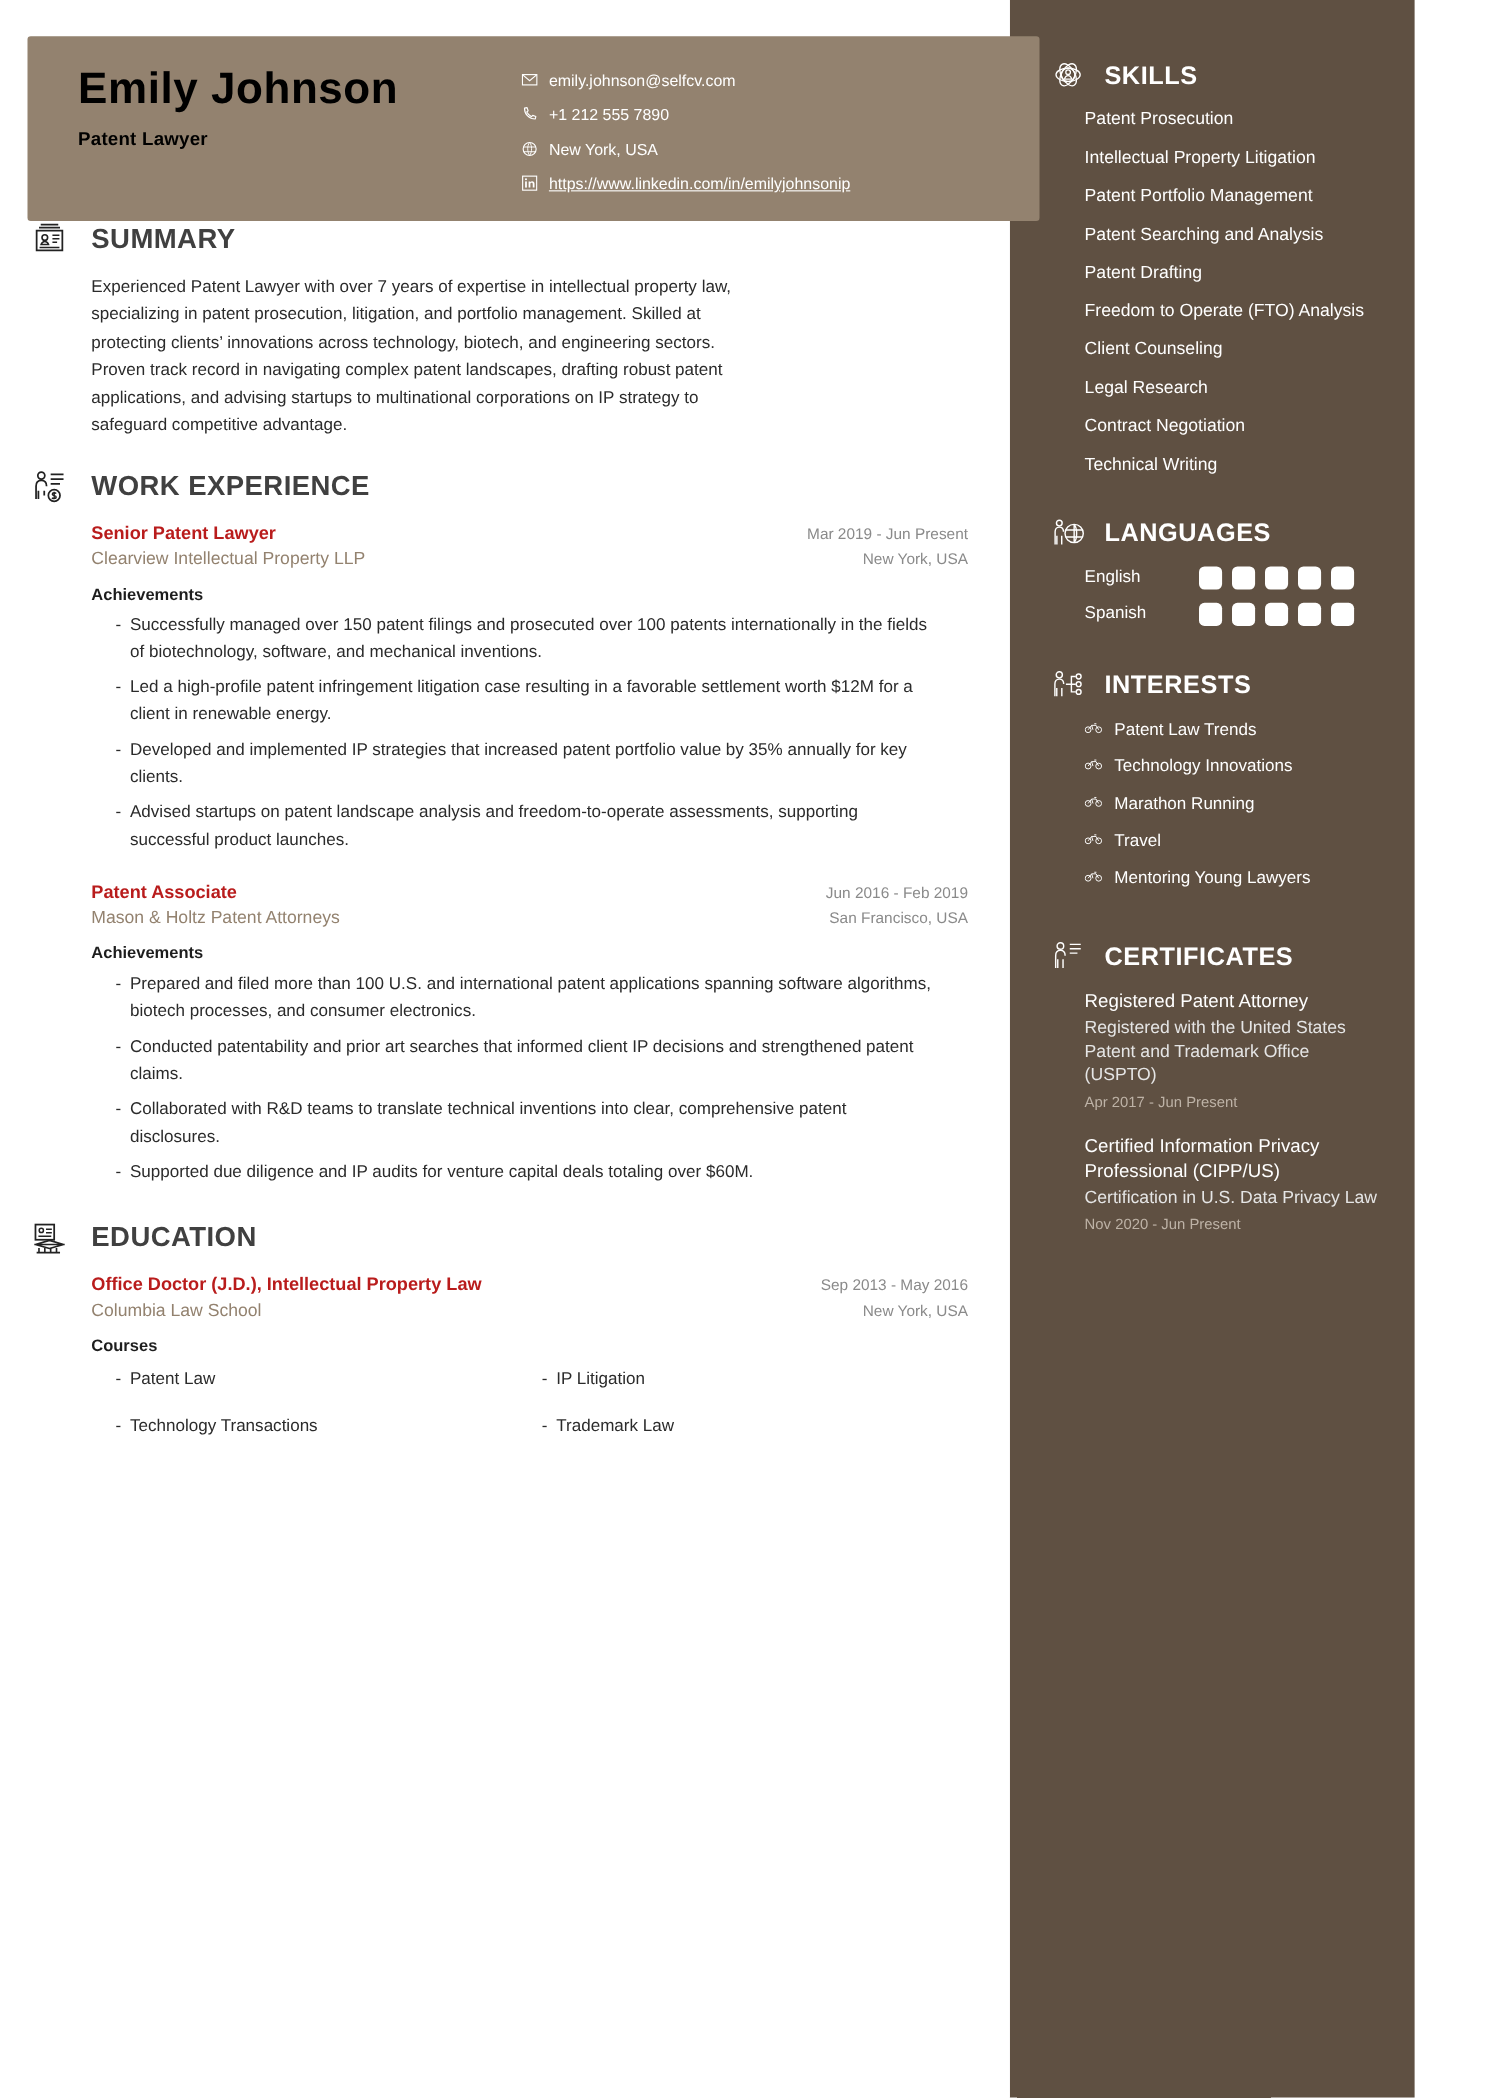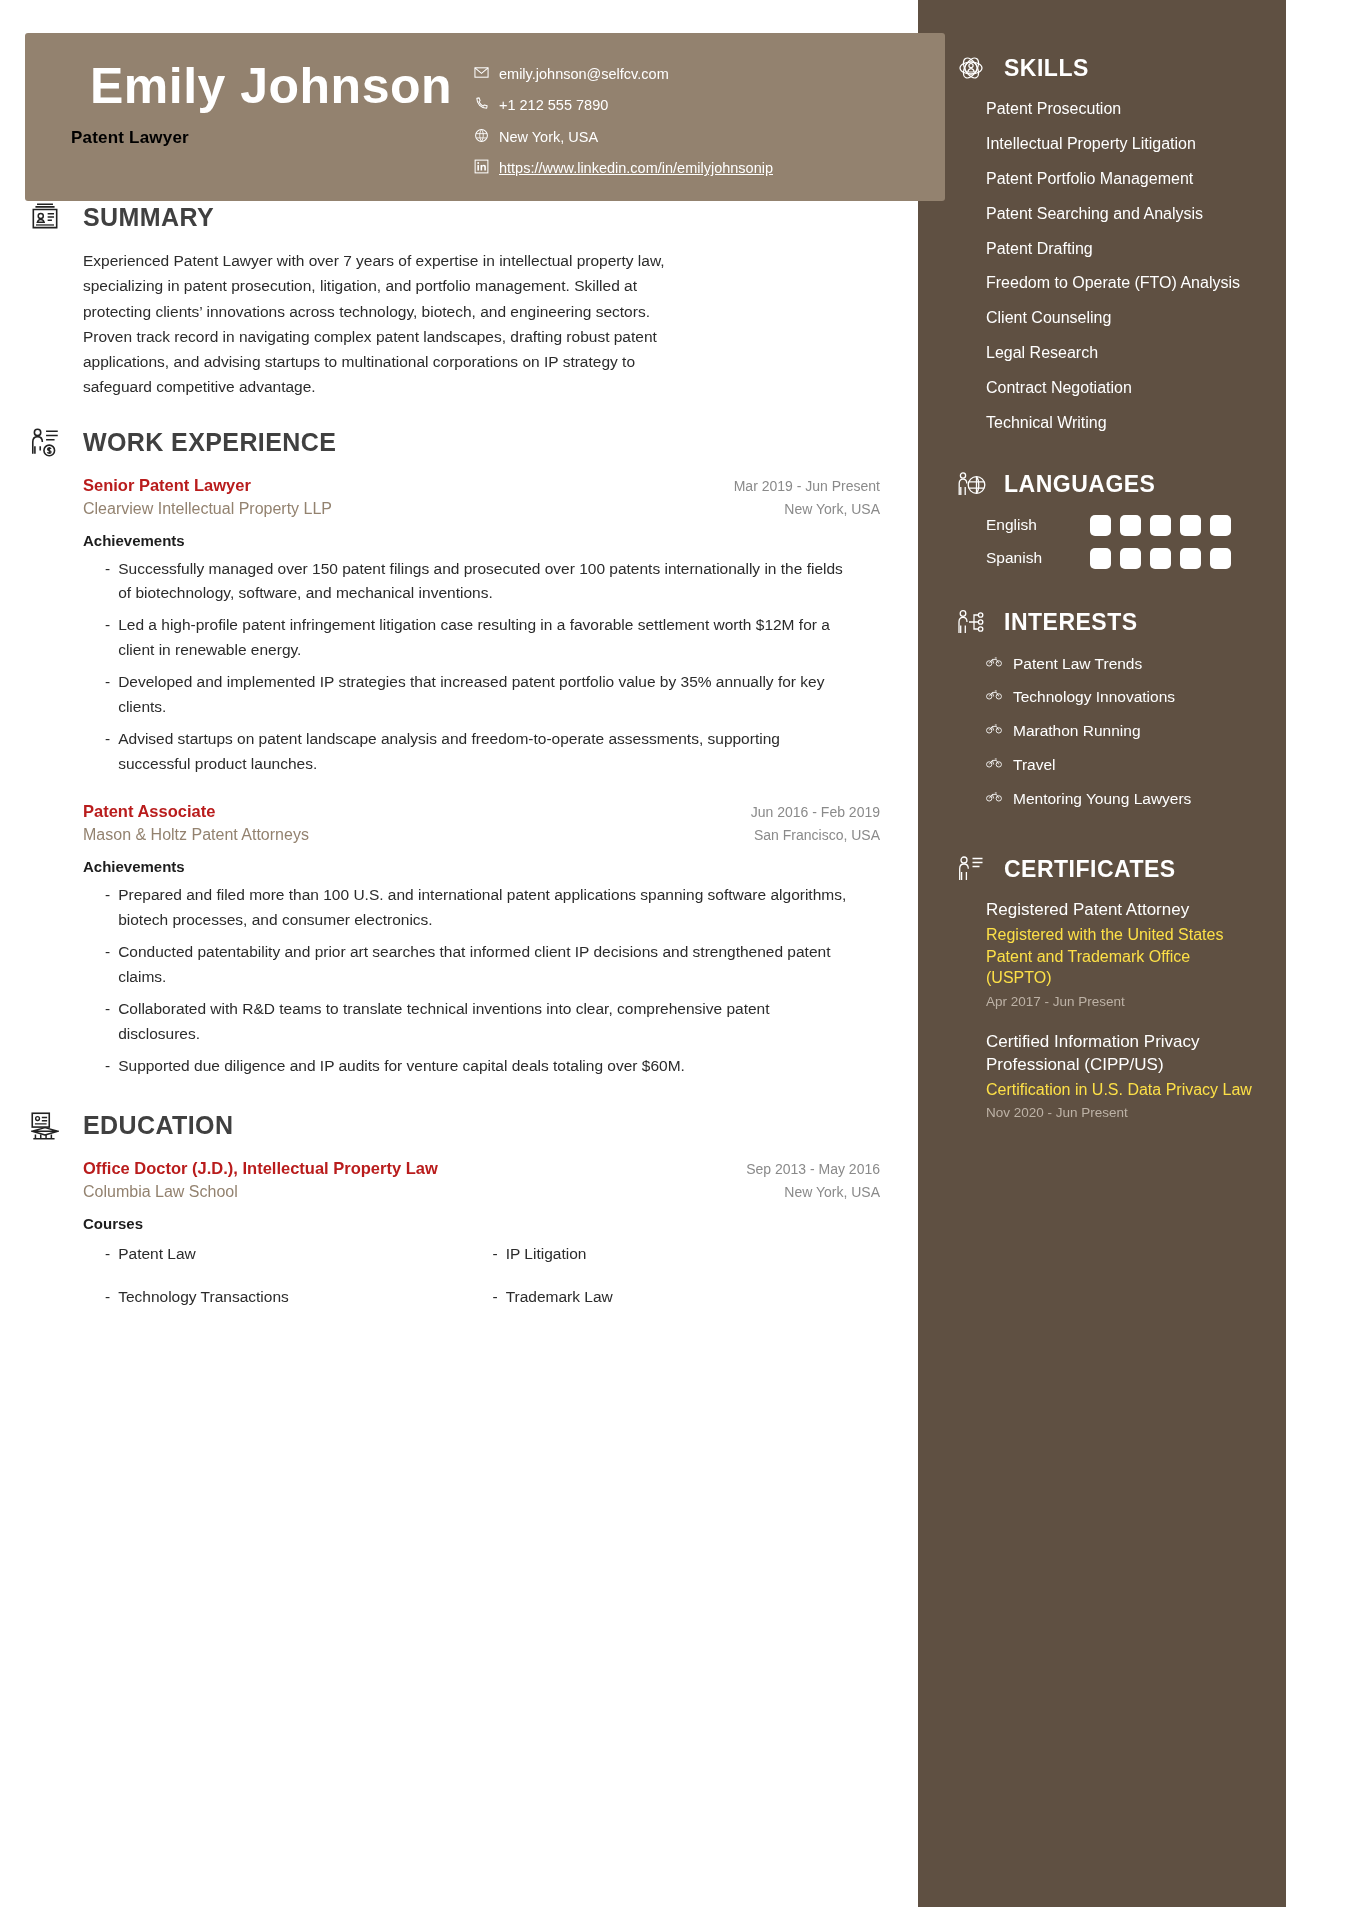--- a/index.html
+++ b/index.html
@@ -20,22 +20,22 @@
     position: absolute;
     left: 25px; top: 33px;
     width: 920px; height: 168px;
     background: #93826f;
     border-radius: 3px;
     display: flex;
     padding: 26px 0 0 46px;
   }
   .hdr-left { width: 400px; }
   .name {
-    font-size: 50px; font-weight: 700; color:#ffffff;
-    letter-spacing: .5px; line-height: 1.1; text-align: center;
+    font-size: 40px; font-weight: 700; color:#000000;
+    letter-spacing: .5px; line-height: 1.1;
   }
   .role {
     font-size: 17px; font-weight: 700; color:#000000;
     margin-top: 14px; letter-spacing: .2px;
   }
   .hdr-right { flex:1; padding-top: 4px; }
   .contact-row {
     display: flex; align-items: flex-start;
     color: #fff; font-size: 14.5px; line-height: 1.55;
     margin-bottom: 9px;
@@ -105,21 +105,21 @@
   .lang-row { display:flex; align-items:center; margin-bottom: 12px; padding-left: 34px;}
   .lang-name { font-size: 15.5px; width: 104px; color:#fff; }
   .dots { display:flex; gap: 9px; }
   .dot { width: 21px; height: 21px; border-radius: 5px; background:#fff; }
 
   .interest-item { display:flex; align-items:flex-start; gap:9px; font-size:15.5px; line-height:1.4; margin-bottom: 12px; padding-left: 34px;}
   .interest-item .bi { min-width:18px; padding-top:2px; }
 
   .cert { margin-bottom: 22px; padding-left: 34px;}
   .cert-title { font-size: 17px; line-height: 1.35; color:#fff; }
-  .cert-desc { font-size: 16px; line-height: 1.35; color:#fde047; margin-top:2px; }
+  .cert-desc { font-size: 16px; line-height: 1.35; color:#e5e5e5; margin-top:2px; }
   .cert-date { font-size: 13.5px; color:#bdb2a6; margin-top: 5px; }
 
   svg { display:block; }
 </style>
 </head>
 <body>
 
 <div class="page">
 
   <div class="left">

